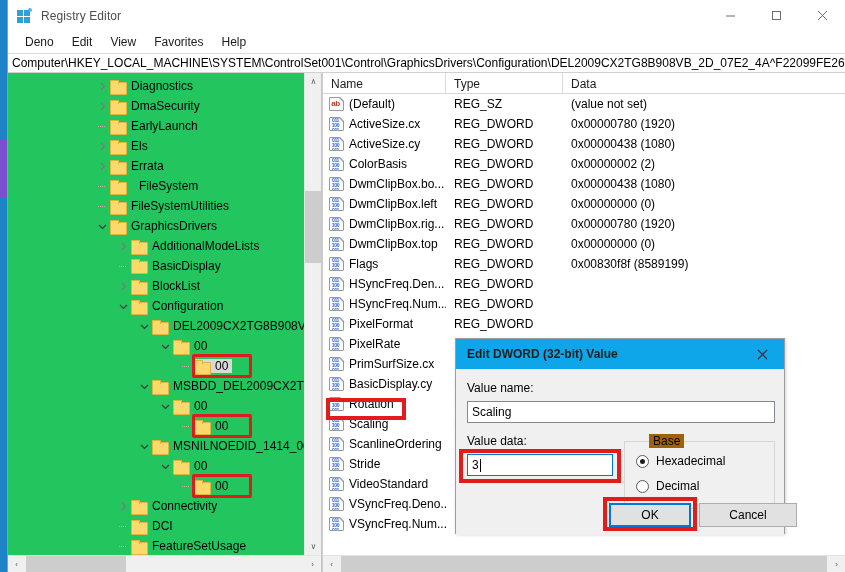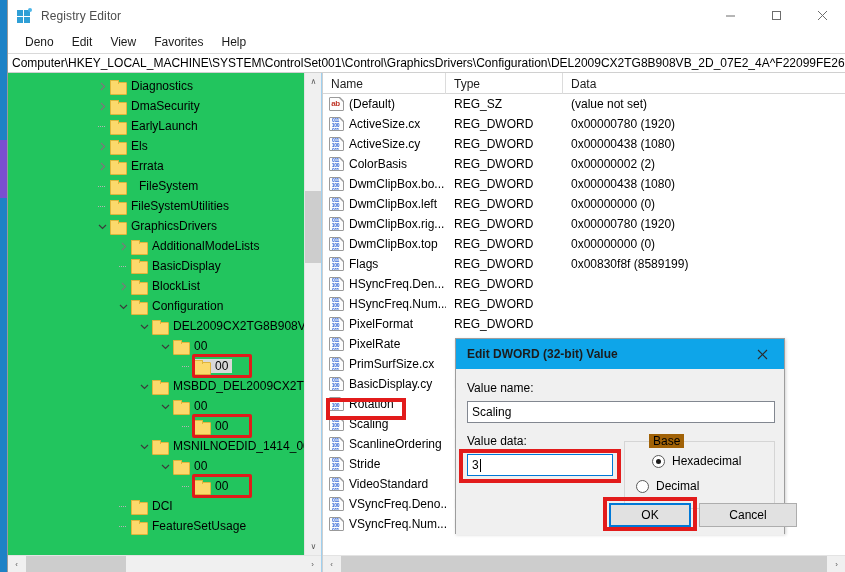--- a/index.html
+++ b/index.html
@@ -510,20 +510,32 @@
               <span class="dots">
                 <i></i>
               </span>
               <span style="display: inline-flex; align-items: center;">
                 <span class="folder"></span>
                 <span class="tlabel">00</span>
               </span>
             </div>
             <div class="trow">
               <div class="tw" style="width: 107px; flex: 0 0 auto;"></div>
+              <span class="chev">
+                <svg width="9" height="9" viewBox="0 0 9 9">
+                  <polyline points="3,1 6.5,4.5 3,8" fill="none" stroke="currentColor" stroke-width="1.2"></polyline>
+                </svg>
+              </span>
+              <span style="display: inline-flex; align-items: center;">
+                <span class="folder"></span>
+                <span class="tlabel">Connectivity</span>
+              </span>
+            </div>
+            <div class="trow">
+              <div class="tw" style="width: 107px; flex: 0 0 auto;"></div>
               <span class="dots">
                 <i></i>
               </span>
               <span style="display: inline-flex; align-items: center;">
                 <span class="folder"></span>
                 <span class="tlabel">DCI</span>
               </span>
             </div>
             <div class="trow">
               <div class="tw" style="width: 107px; flex: 0 0 auto;"></div>
@@ -834,21 +846,21 @@
 
         <div class="lbl" style="left:11px;top:65px;">Value data:</div>
         <div class="tbox focus" style="left:11px;top:85px;width:146px;height:22px;">
           <span>3</span>
             <span class="caret"></span>
         </div>
 
         <div class="group" style="left:168px;top:72px;width:151px;height:68px;">
           <span class="group-title">Base</span>
         </div>
-        <div class="radio checked" style="left:196px;top:85px;">
+        <div class="radio checked" style="left:180px;top:85px;">
           <span class="rc"></span>
           <span>Hexadecimal</span>
         </div>
         <div class="radio" style="left:180px;top:110px;">
           <span class="rc"></span>
           <span>Decimal</span>
         </div>
 
         <div class="btn default" style="left:153px;top:134px;width:82px;">OK</div>
         <div class="btn" style="left:243px;top:134px;width:98px;">Cancel</div>

